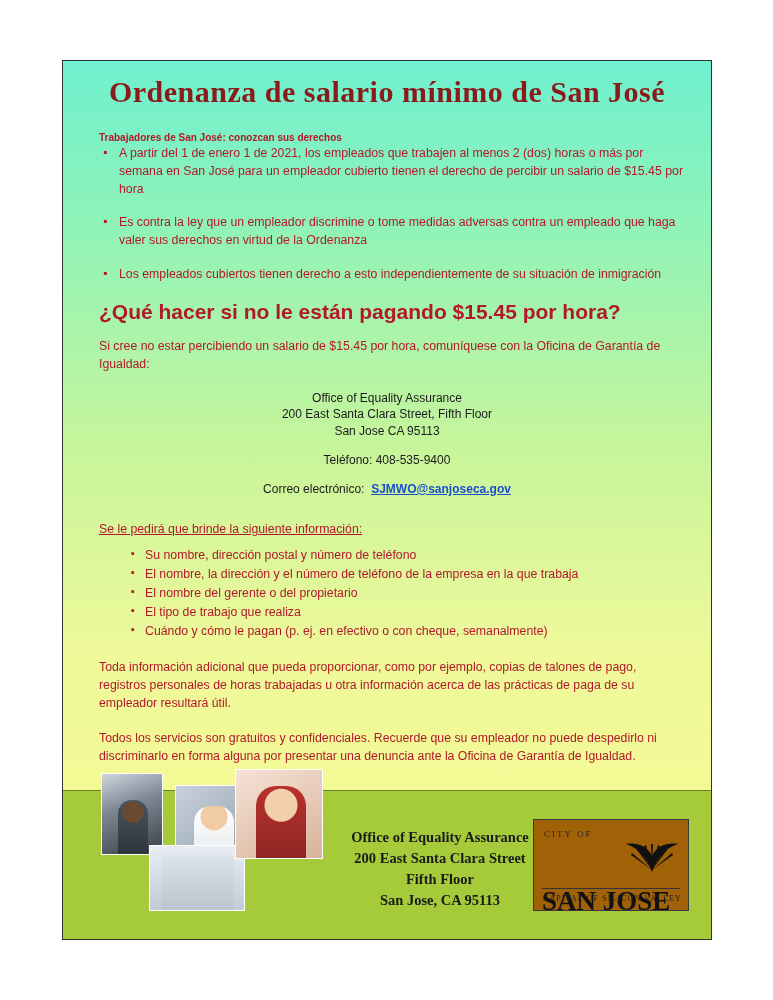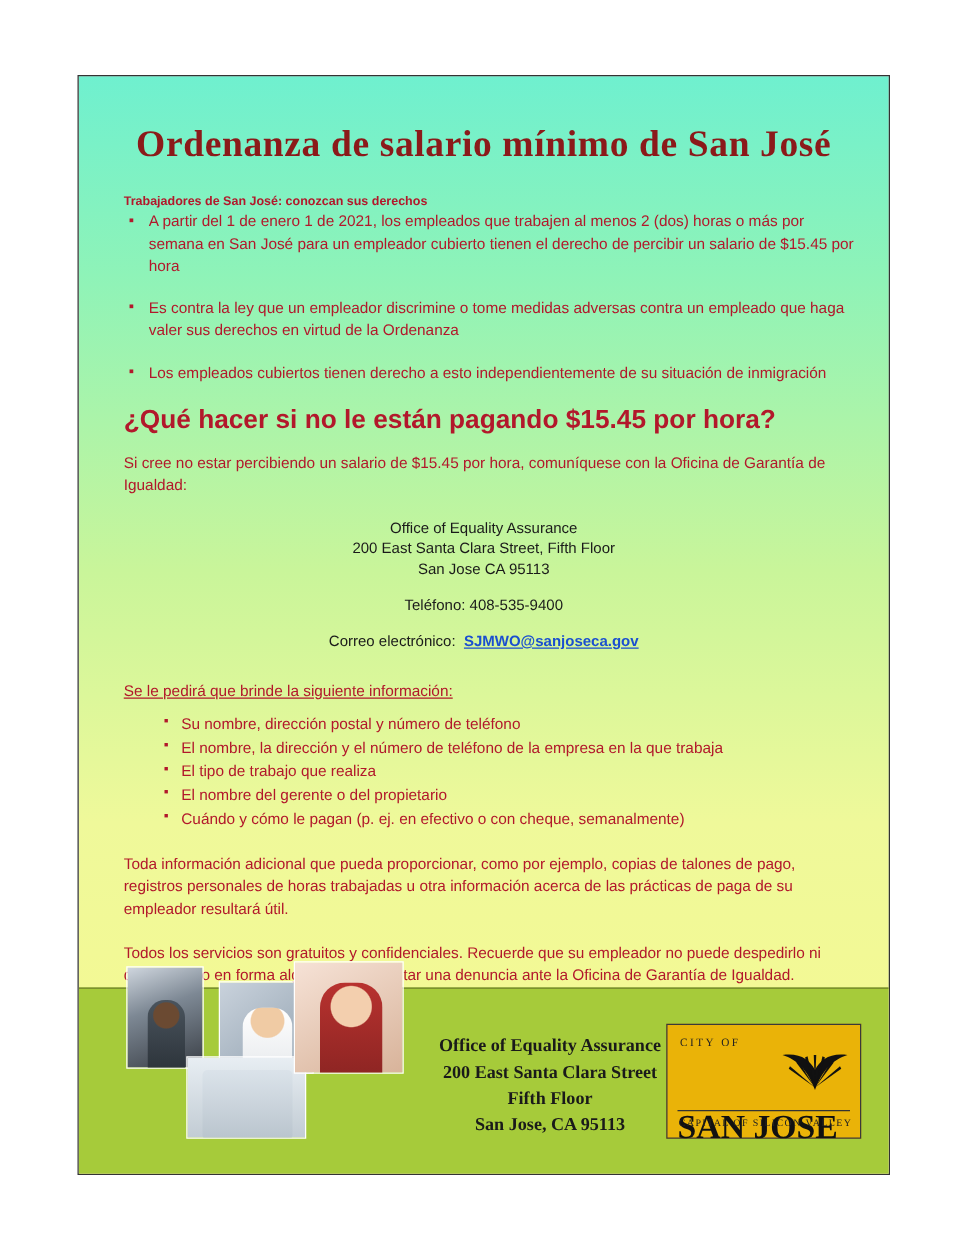--- a/index.html
+++ b/index.html
@@ -19,21 +19,21 @@
     left: 62px;
     top: 60px;
     width: 650px;
     height: 880px;
     border: 1px solid #333333;
     box-sizing: border-box;
     background: linear-gradient(to bottom, #6ff0cf 0%, #8ef3b8 18%, #c9f59a 45%, #eff99a 68%, #f7f98f 100%);
     overflow: hidden;
   }
   .content {
-    padding: 32px 26px 0 26px;
+    padding: 8px 26px 0 26px;
   }
   .title {
     font-family: "Liberation Serif", serif;
     font-size: 30px;
     color: #8b1a1a;
     text-align: center;
     letter-spacing: 0.5px;
     margin: 6px 0 0 0;
     line-height: 1.1;
   }
@@ -189,21 +189,21 @@
     font-size: 14.5px;
     color: #1a1a1a;
     line-height: 1.45;
   }
   .city-logo {
     position: absolute;
     right: 22px;
     top: 28px;
     width: 156px;
     height: 92px;
-    background: #eab308;
+    background: #a16207;
     border: 1px solid #3a3a3a;
     box-sizing: border-box;
   }
   .city-of {
     position: absolute;
     left: 10px;
     top: 9px;
     font-family: "Liberation Serif", serif;
     font-size: 9px;
     letter-spacing: 2px;
@@ -276,22 +276,22 @@
         <span>Correo electrónico:</span>
         <span>&nbsp;</span><a class="email-link" href="#">SJMWO@sanjoseca.gov</a>
       </div>
     </div>
 
     <div class="info-intro">Se le pedirá que brinde la siguiente información:</div>
 
     <ul class="info-list">
       <li>Su nombre, dirección postal y número de teléfono</li>
       <li>El nombre, la dirección y el número de teléfono de la empresa en la que trabaja</li>
+      <li>El nombre del gerente o del propietario</li>
       <li>El tipo de trabajo que realiza</li>
-      <li>El nombre del gerente o del propietario</li>
       <li>Cuándo y cómo le pagan (p. ej. en efectivo o con cheque, semanalmente)</li>
     </ul>
 
     <div class="closing">Toda información adicional que pueda proporcionar, como por ejemplo, copias de talones de pago, registros personales de horas trabajadas u otra información acerca de las prácticas de paga de su empleador resultará útil.</div>
     <div class="closing">Todos los servicios son gratuitos y confidenciales.  Recuerde que su empleador no puede despedirlo ni discriminarlo en forma alguna por presentar una denuncia ante la Oficina de Garantía de Igualdad.</div>
 
   </div>
 
   <div class="footer">
 

